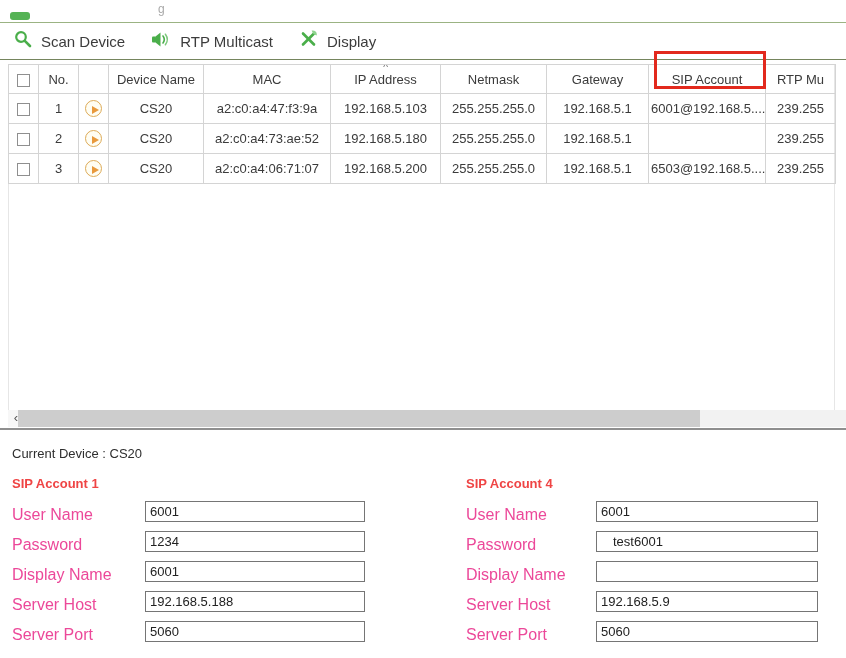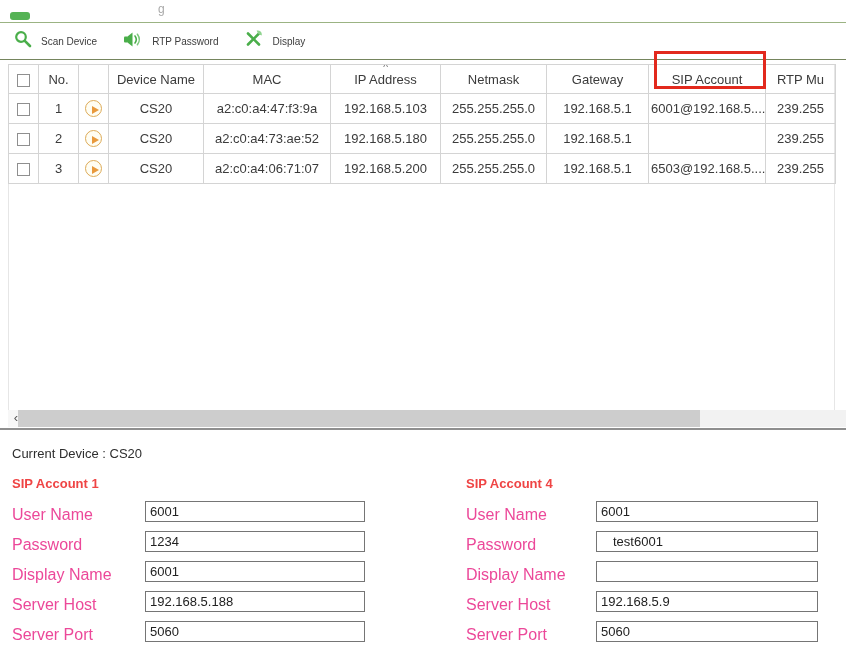--- a/index.html
+++ b/index.html
@@ -12,21 +12,21 @@
   
   .titlebar { position:absolute; left:0; top:0; width:846px; height:22px; background:#fff; }
   .brand-blob { position:absolute; left:10px; top:12px; width:20px; height:8px; border-radius:3px; background:#55b355; }
   .title-fragment { position:absolute; left:158px; top:2px; font-size:12px; color:#a9a9a9; }
   .titlebar-line { position:absolute; left:0; top:22px; width:846px; height:1px; background:#9bb383; }
 
   
   .toolbar { position:absolute; left:0; top:23px; width:846px; height:36px; background:#fff;
              display:flex; align-items:center; padding-left:14px; }
   .tool-btn { display:flex; align-items:center; gap:9px; margin-right:26px; cursor:default; }
-  .tool-btn .lbl { font-size:10px; color:#3c3c3c; }
+  .tool-btn .lbl { font-size:15px; color:#3c3c3c; }
   .toolbar-line { position:absolute; left:0; top:59px; width:846px; height:1px; background:#75855d; }
 
   
   .listview { position:absolute; left:8px; top:64px; width:827px; height:346px;
               border-left:1px solid #e6e6e6; border-right:1px solid #e6e6e6; background:#fff; }
   table.devices { position:absolute; left:8px; top:64px; width:827px; border-collapse:collapse; table-layout:fixed; }
   table.devices th, table.devices td {
     border:1px solid #d4d4d4; font-size:13px; font-weight:normal; color:#3b3b3b;
     text-align:center; vertical-align:middle; overflow:hidden; white-space:nowrap; padding:0 2px;
   }
@@ -87,21 +87,21 @@
     </div>
     <div class="tool-btn">
       <span>
         <svg width="20" height="17" viewBox="0 0 20 17">
           <rect x="1" y="5.5" width="4" height="6" rx="1" fill="#4aae4a"></rect>
           <polygon points="4.5,5.5 9.5,1.5 9.5,15.5 4.5,11.5" fill="#4aae4a"></polygon>
           <path d="M12 5 Q14.6 8.5 12 12" stroke="#4aae4a" stroke-width="1.6" fill="none" stroke-linecap="round"></path>
           <path d="M14.4 3.2 Q18.3 8.5 14.4 13.8" stroke="#7cc87c" stroke-width="1.5" fill="none" stroke-linecap="round"></path>
         </svg>
       </span>
-      <span class="lbl">RTP Password</span>
+      <span class="lbl">RTP Multicast</span>
     </div>
     <div class="tool-btn">
       <span>
         <svg width="19" height="18" viewBox="0 0 19 18">
           <line x1="4" y1="14.5" x2="15" y2="3.5" stroke="#4aae4a" stroke-width="2.6" stroke-linecap="round"></line>
           <line x1="4" y1="3.5" x2="15" y2="14.5" stroke="#4aae4a" stroke-width="2.6" stroke-linecap="round"></line>
           <path d="M12.6 0.6 a4 4 0 0 1 5 5 l-2.7-1.3 -1-1 z" fill="#8fd48f"></path>
         </svg>
       </span>
       <span class="lbl">Display</span>

